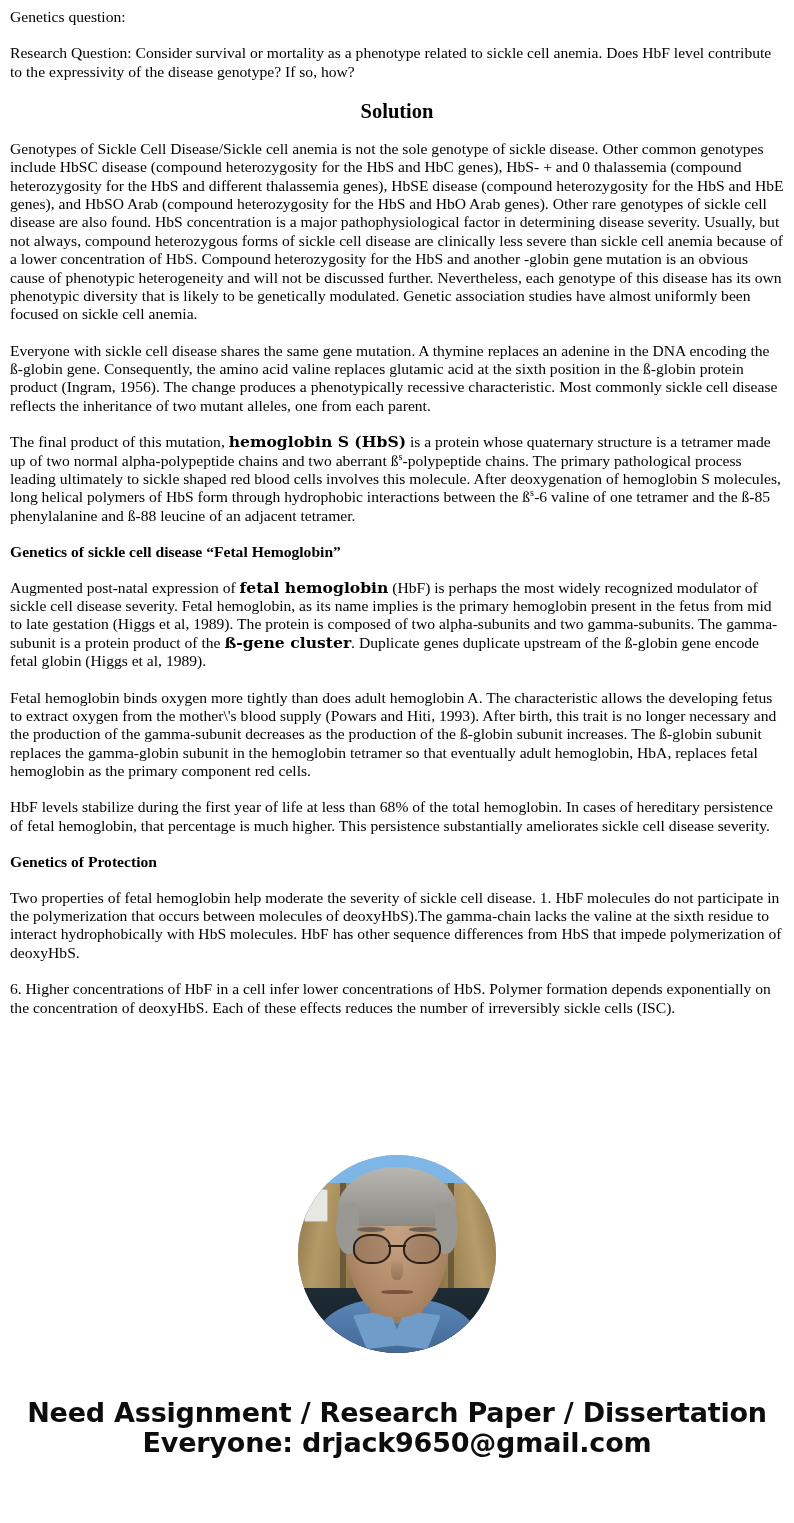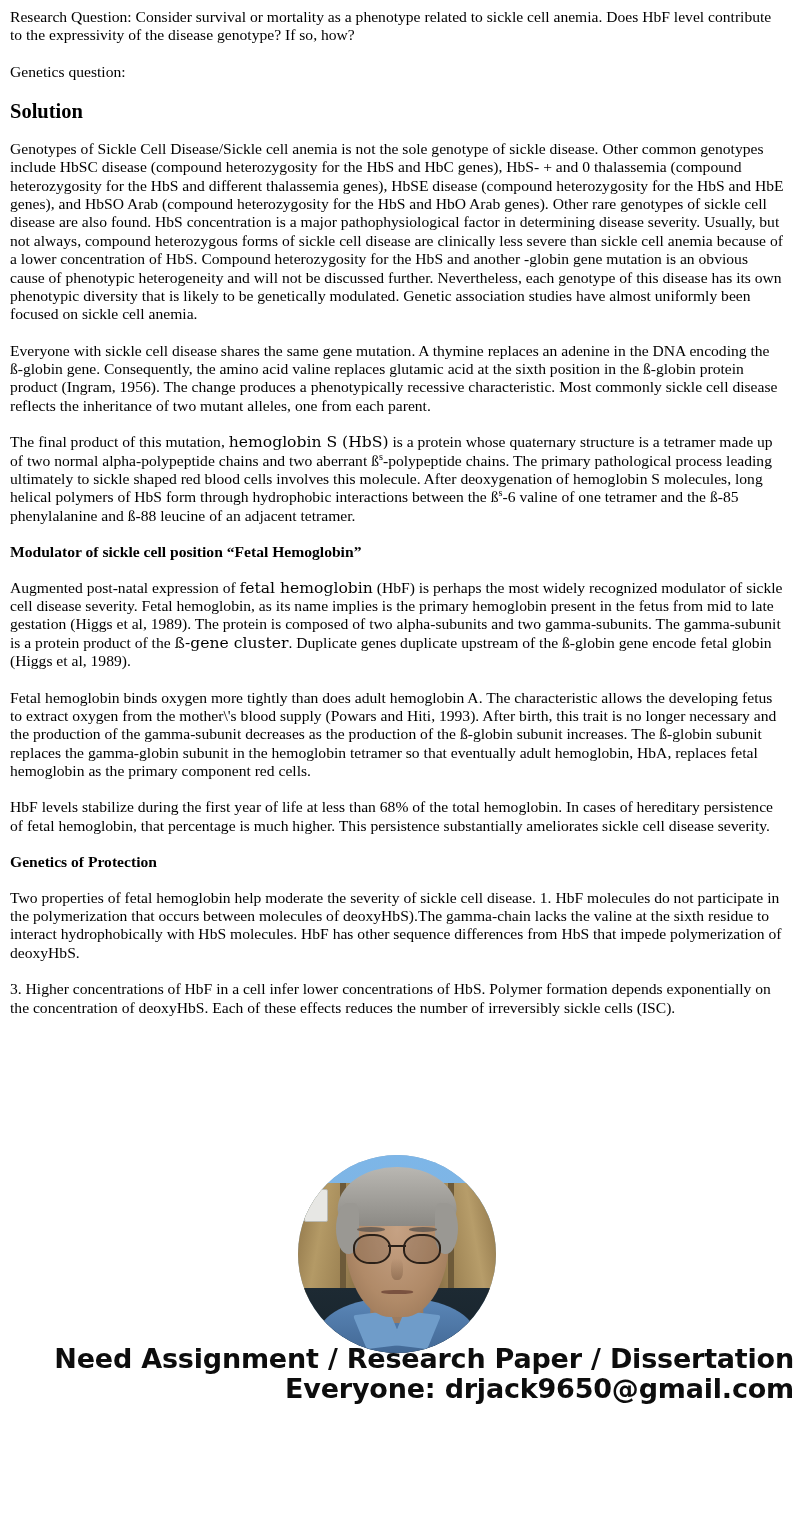--- a/index.html
+++ b/index.html
@@ -27,30 +27,31 @@
     line-height: 1.18;
     text-align: left;
     color: #000;
   }
   h1.solution {
     margin: 0 0 16px 0;
     font-size: 20.5px;
     line-height: 1.2;
     font-weight: bold;
     font-family: "Liberation Serif", "DejaVu Serif", serif;
+    text-align: center;
   }
   h2.subhead {
     margin: 0 0 17px 0;
     font-size: 15.6px;
     line-height: 1.18;
     font-weight: bold;
     font-family: "Liberation Serif", "DejaVu Serif", serif;
   }
   .b-sans {
-    font-weight: normal;
+    font-weight: bold;
     font-family: "DejaVu Serif", "Liberation Serif", serif;
   }
   sup.sup-s {
     font-size: 0.66em;
     vertical-align: super;
     line-height: 0;
   }
   
   .avatar-wrap {
     position: absolute;
@@ -204,61 +205,61 @@
     left: 50%; top: 68%;
     transform: translateX(-50%);
     width: 16%; height: 2.2%;
     background: #7a5240;
     border-radius: 40%;
   }
   
   .footer {
     position: absolute;
     left: 0; right: 0;
-    top: 1344px;
-    text-align: right;
+    top: 1398px;
+    text-align: center;
     font-family: "DejaVu Sans", "Liberation Sans", sans-serif;
     font-weight: bold;
     font-size: 27px;
     line-height: 1.12;
     color: #0d0d0d;
     letter-spacing: -0.2px;
   }
   .footer .line { display: block; }
 </style>
 </head>
 <body>
 
 <div class="page">
 
+  <p class="para">Genetics question:</p>
+
   <p class="para">Research Question: Consider survival or mortality as a phenotype related to sickle cell anemia. Does HbF level contribute to the expressivity of the disease genotype? If so, how?</p>
 
-  <p class="para">Genetics question:</p>
-
   <h1 class="solution">Solution</h1>
 
   <p class="para">Genotypes of Sickle Cell Disease/Sickle cell anemia is not the sole genotype of sickle disease. Other common genotypes include HbSC disease (compound heterozygosity for the HbS and HbC genes), HbS- + and 0 thalassemia (compound heterozygosity for the HbS and different thalassemia genes), HbSE disease (compound heterozygosity for the HbS and HbE genes), and HbSO Arab (compound heterozygosity for the HbS and HbO Arab genes). Other rare genotypes of sickle cell disease are also found. HbS concentration is a major pathophysiological factor in determining disease severity. Usually, but not always, compound heterozygous forms of sickle cell disease are clinically less severe than sickle cell anemia because of a lower concentration of HbS. Compound heterozygosity for the HbS and another -globin gene mutation is an obvious cause of phenotypic heterogeneity and will not be discussed further. Nevertheless, each genotype of this disease has its own phenotypic diversity that is likely to be genetically modulated. Genetic association studies have almost uniformly been focused on sickle cell anemia.</p>
 
   <p class="para">Everyone with sickle cell disease shares the same gene mutation. A thymine replaces an adenine in the DNA encoding the ß-globin gene. Consequently, the amino acid valine replaces glutamic acid at the sixth position in the ß-globin protein product (Ingram, 1956). The change produces a phenotypically recessive characteristic. Most commonly sickle cell disease reflects the inheritance of two mutant alleles, one from each parent.</p>
 
   <p class="para"><span>The final product of this mutation, </span><span class="b-sans">hemoglobin S (HbS)</span><span> is a protein whose quaternary structure is a tetramer made up of two normal alpha-polypeptide chains and two aberrant ß</span><sup class="sup-s">s</sup><span>-polypeptide chains. The primary pathological process leading ultimately to sickle shaped red blood cells involves this molecule. After deoxygenation of hemoglobin S molecules, long helical polymers of HbS form through hydrophobic interactions between the ß</span><sup class="sup-s">s</sup><span>-6 valine of one tetramer and the ß-85 phenylalanine and ß-88 leucine of an adjacent tetramer.</span></p>
 
-  <h2 class="subhead">Modulator of sickle cell position “Fetal Hemoglobin”</h2>
+  <h2 class="subhead">Genetics of sickle cell disease “Fetal Hemoglobin”</h2>
 
   <p class="para"><span>Augmented post-natal expression of </span><span class="b-sans">fetal hemoglobin</span><span> (HbF) is perhaps the most widely recognized modulator of sickle cell disease severity. Fetal hemoglobin, as its name implies is the primary hemoglobin present in the fetus from mid to late gestation (Higgs et al, 1989). The protein is composed of two alpha-subunits and two gamma-subunits. The gamma-subunit is a protein product of the </span><span class="b-sans">ß-gene cluster</span><span>. Duplicate genes duplicate upstream of the ß-globin gene encode fetal globin (Higgs et al, 1989).</span></p>
 
   <p class="para">Fetal hemoglobin binds oxygen more tightly than does adult hemoglobin A. The characteristic allows the developing fetus to extract oxygen from the mother\'s blood supply (Powars and Hiti, 1993). After birth, this trait is no longer necessary and the production of the gamma-subunit decreases as the production of the ß-globin subunit increases. The ß-globin subunit replaces the gamma-globin subunit in the hemoglobin tetramer so that eventually adult hemoglobin, HbA, replaces fetal hemoglobin as the primary component red cells.</p>
 
   <p class="para">HbF levels stabilize during the first year of life at less than 68% of the total hemoglobin. In cases of hereditary persistence of fetal hemoglobin, that percentage is much higher. This persistence substantially ameliorates sickle cell disease severity.</p>
 
   <h2 class="subhead">Genetics of Protection</h2>
 
   <p class="para">Two properties of fetal hemoglobin help moderate the severity of sickle cell disease. 1. HbF molecules do not participate in the polymerization that occurs between molecules of deoxyHbS).The gamma-chain lacks the valine at the sixth residue to interact hydrophobically with HbS molecules. HbF has other sequence differences from HbS that impede polymerization of deoxyHbS.</p>
 
-  <p class="para">3. Higher concentrations of HbF in a cell infer lower concentrations of HbS. Polymer formation depends exponentially on the concentration of deoxyHbS. Each of these effects reduces the number of irreversibly sickle cells (ISC).</p>
+  <p class="para">6. Higher concentrations of HbF in a cell infer lower concentrations of HbS. Polymer formation depends exponentially on the concentration of deoxyHbS. Each of these effects reduces the number of irreversibly sickle cells (ISC).</p>
 
   <div class="avatar-wrap">
     <div class="avatar">
       <span class="av-sky"></span>
       <span class="av-wood-l"></span>
       <span class="av-wood-r"></span>
       <span class="av-wood-seamL"></span>
       <span class="av-wood-seamR"></span>
       <span class="av-switch"></span>
       <span class="av-dark"></span>

